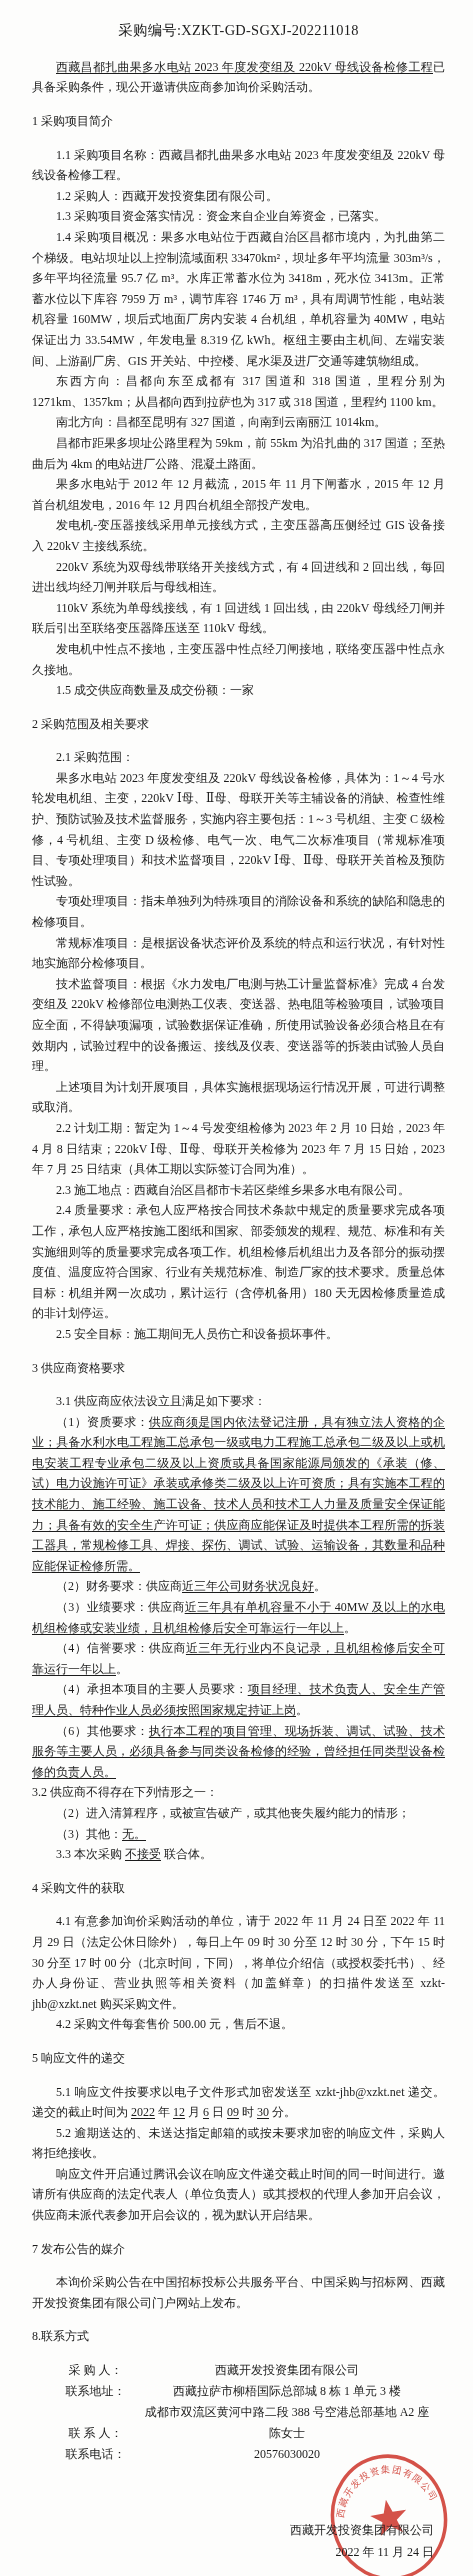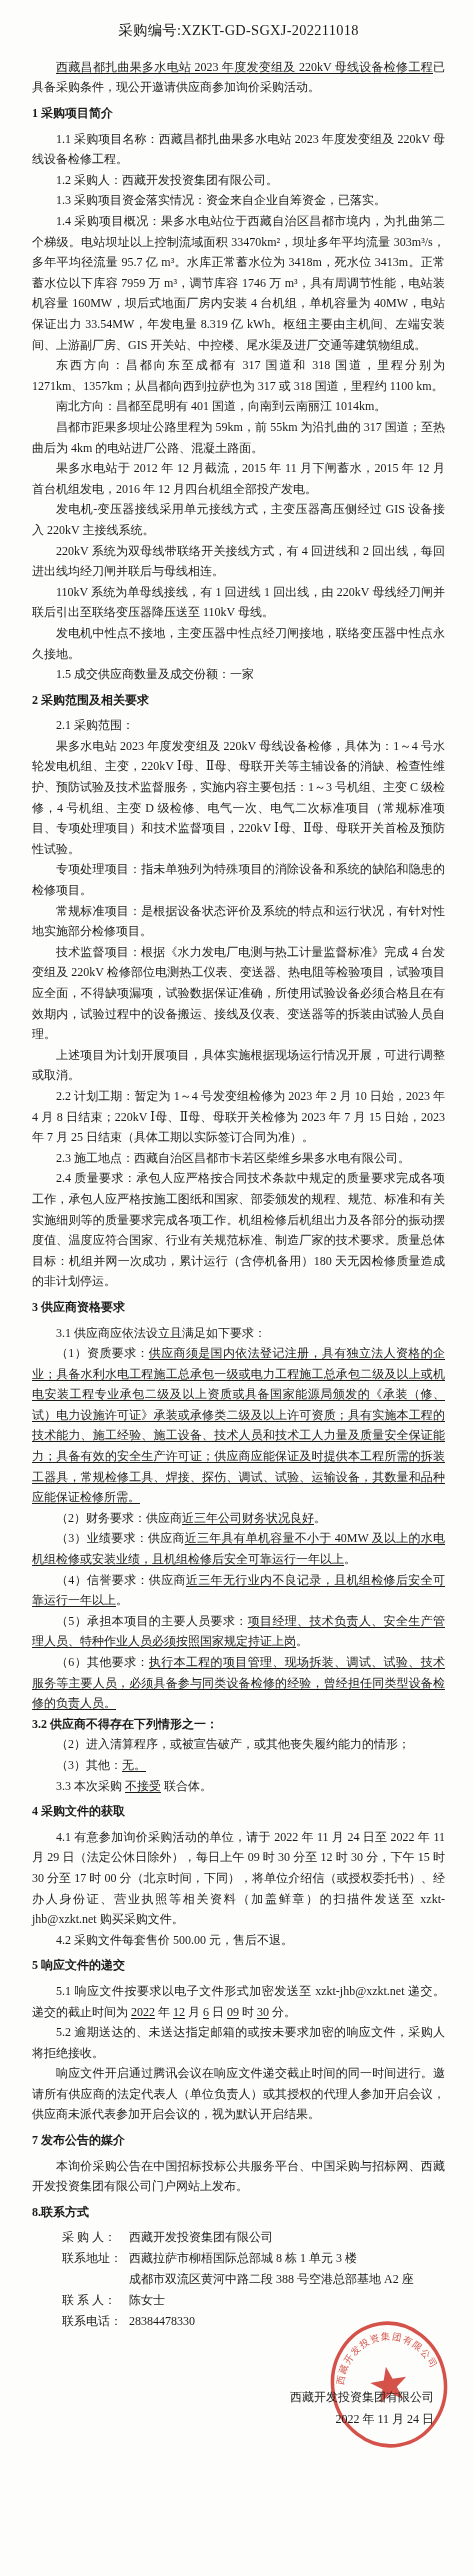--- a/index.html
+++ b/index.html
@@ -21,35 +21,36 @@
     margin:1.4px 0 16.5px 0;
     letter-spacing:0.3px;
   }
   p{
     margin:0;
     font-size:12px;
     line-height:20.6px;
     text-align:justify;
   }
   p.body{ text-indent:2em; }
-  p.flush{ text-indent:0;font-weight:bold; }
+  p.flush{ text-indent:0; }
   p.heading{
-    font-weight:700;
+    font-weight:400;
     text-indent:0;
-    margin:5px 0;
+    margin:13px 0;
   }
   .u{
     text-decoration:underline;
     text-underline-offset:2.1px;
   }
   .contact-row{
     display:flex;
     margin-left:30px;
     font-size:12px;
     line-height:21px;
+    text-align:center;
   }
   .contact-label{
     flex:0 0 67px;
     white-space:pre;
   }
   .contact-value{ flex:1; }
   .signature{
     position:relative;
     margin-top:54px;
     text-align:right;
@@ -88,45 +89,46 @@
   <h1 class="title">采购编号:XZKT-GD-SGXJ-202211018</h1>
 
   <div id="docBody">
       <p class="body"><span class="u">西藏昌都扎曲果多水电站 2023 年度发变组及 220kV 母线设备检修工程</span><span>已具备采购条件，现公开邀请供应商参加询价采购活动。</span></p>
       <p class="heading"><span>1 采购项目简介</span></p>
       <p class="body"><span>1.1 采购项目名称：西藏昌都扎曲果多水电站 2023 年度发变组及 220kV 母线设备检修工程。</span></p>
       <p class="body"><span>1.2 采购人：西藏开发投资集团有限公司。</span></p>
       <p class="body"><span>1.3 采购项目资金落实情况：资金来自企业自筹资金，已落实。</span></p>
       <p class="body"><span>1.4 采购项目概况：果多水电站位于西藏自治区昌都市境内，为扎曲第二个梯级。电站坝址以上控制流域面积 33470km²，坝址多年平均流量 303m³/s，多年平均径流量 95.7 亿 m³。水库正常蓄水位为 3418m，死水位 3413m。正常蓄水位以下库容 7959 万 m³，调节库容 1746 万 m³，具有周调节性能，电站装机容量 160MW，坝后式地面厂房内安装 4 台机组，单机容量为 40MW，电站保证出力 33.54MW，年发电量 8.319 亿 kWh。枢纽主要由主机间、左端安装间、上游副厂房、GIS 开关站、中控楼、尾水渠及进厂交通等建筑物组成。</span></p>
       <p class="body"><span>东西方向：昌都向东至成都有 317 国道和 318 国道，里程分别为 1271km、1357km；从昌都向西到拉萨也为 317 或 318 国道，里程约 1100 km。</span></p>
-      <p class="body"><span>南北方向：昌都至昆明有 401 国道，向南到云南丽江 1014km。</span></p>
+      <p class="body"><span>南北方向：昌都至昆明有 327 国道，向南到云南丽江 1014km。</span></p>
       <p class="body"><span>昌都市距果多坝址公路里程为 59km，前 55km 为沿扎曲的 317 国道；至热曲后为 4km 的电站进厂公路、混凝土路面。</span></p>
       <p class="body"><span>果多水电站于 2012 年 12 月截流，2015 年 11 月下闸蓄水，2015 年 12 月首台机组发电，2016 年 12 月四台机组全部投产发电。</span></p>
       <p class="body"><span>发电机-变压器接线采用单元接线方式，主变压器高压侧经过 GIS 设备接入 220kV 主接线系统。</span></p>
       <p class="body"><span>220kV 系统为双母线带联络开关接线方式，有 4 回进线和 2 回出线，每回进出线均经刀闸并联后与母线相连。</span></p>
       <p class="body"><span>110kV 系统为单母线接线，有 1 回进线 1 回出线，由 220kV 母线经刀闸并联后引出至联络变压器降压送至 110kV 母线。</span></p>
       <p class="body"><span>发电机中性点不接地，主变压器中性点经刀闸接地，联络变压器中性点永久接地。</span></p>
       <p class="body"><span>1.5 成交供应商数量及成交份额：一家</span></p>
       <p class="heading"><span>2 采购范围及相关要求</span></p>
       <p class="body"><span>2.1 采购范围：</span></p>
       <p class="body"><span>果多水电站 2023 年度发变组及 220kV 母线设备检修，具体为：1～4 号水轮发电机组、主变，220kV Ⅰ母、Ⅱ母、母联开关等主辅设备的消缺、检查性维护、预防试验及技术监督服务，实施内容主要包括：1～3 号机组、主变 C 级检修，4 号机组、主变 D 级检修、电气一次、电气二次标准项目（常规标准项目、专项处理项目）和技术监督项目，220kV Ⅰ母、Ⅱ母、母联开关首检及预防性试验。</span></p>
       <p class="body"><span>专项处理项目：指未单独列为特殊项目的消除设备和系统的缺陷和隐患的检修项目。</span></p>
       <p class="body"><span>常规标准项目：是根据设备状态评价及系统的特点和运行状况，有针对性地实施部分检修项目。</span></p>
       <p class="body"><span>技术监督项目：根据《水力发电厂电测与热工计量监督标准》完成 4 台发变组及 220kV 检修部位电测热工仪表、变送器、热电阻等检验项目，试验项目应全面，不得缺项漏项，试验数据保证准确，所使用试验设备必须合格且在有效期内，试验过程中的设备搬运、接线及仪表、变送器等的拆装由试验人员自理。</span></p>
       <p class="body"><span>上述项目为计划开展项目，具体实施根据现场运行情况开展，可进行调整或取消。</span></p>
       <p class="body"><span>2.2 计划工期：暂定为 1～4 号发变组检修为 2023 年 2 月 10 日始，2023 年 4 月 8 日结束；220kV Ⅰ母、Ⅱ母、母联开关检修为 2023 年 7 月 15 日始，2023 年 7 月 25 日结束（具体工期以实际签订合同为准）。</span></p>
       <p class="body"><span>2.3 施工地点：西藏自治区昌都市卡若区柴维乡果多水电有限公司。</span></p>
       <p class="body"><span>2.4 质量要求：承包人应严格按合同技术条款中规定的质量要求完成各项工作，承包人应严格按施工图纸和国家、部委颁发的规程、规范、标准和有关实施细则等的质量要求完成各项工作。机组检修后机组出力及各部分的振动摆度值、温度应符合国家、行业有关规范标准、制造厂家的技术要求。质量总体目标：机组并网一次成功，累计运行（含停机备用）180 天无因检修质量造成的非计划停运。</span></p>
+      <p class="body"><span>2.5 安全目标：施工期间无人员伤亡和设备损坏事件。</span></p>
       <p class="heading"><span>3 供应商资格要求</span></p>
       <p class="body"><span>3.1 供应商应依法设立且满足如下要求：</span></p>
       <p class="body"><span>（1）资质要求：</span><span class="u">供应商须是国内依法登记注册，具有独立法人资格的企业；具备水利水电工程施工总承包一级或电力工程施工总承包二级及以上或机电安装工程专业承包二级及以上资质或具备国家能源局颁发的《承装（修、试）电力设施许可证》承装或承修类二级及以上许可资质；具有实施本工程的技术能力、施工经验、施工设备、技术人员和技术工人力量及质量安全保证能力；具备有效的安全生产许可证；供应商应能保证及时提供本工程所需的拆装工器具，常规检修工具、焊接、探伤、调试、试验、运输设备，其数量和品种应能保证检修所需。</span></p>
       <p class="body"><span>（2）财务要求：供应商</span><span class="u">近三年公司财务状况良好</span><span>。</span></p>
       <p class="body"><span>（3）业绩要求：供应商</span><span class="u">近三年具有单机容量不小于 40MW 及以上的水电机组检修或安装业绩，且机组检修后安全可靠运行一年以上</span><span>。</span></p>
       <p class="body"><span>（4）信誉要求：供应商</span><span class="u">近三年无行业内不良记录，且机组检修后安全可靠运行一年以上</span><span>。</span></p>
-      <p class="body"><span>（5）承担本项目的主要人员要求：</span><span class="u">项目经理、技术负责人、安全生产管理人员、特种作业人员必须按照国家规定持证上岗</span><span>。</span></p>
+      <p class="body"><span>（4）承担本项目的主要人员要求：</span><span class="u">项目经理、技术负责人、安全生产管理人员、特种作业人员必须按照国家规定持证上岗</span><span>。</span></p>
       <p class="body"><span>（6）其他要求：</span><span class="u">执行本工程的项目管理、现场拆装、调试、试验、技术服务等主要人员，必须具备参与同类设备检修的经验，曾经担任同类型设备检修的负责人员。</span></p>
       <p class="flush"><span>3.2 供应商不得存在下列情形之一：</span></p>
       <p class="body"><span>（2）进入清算程序，或被宣告破产，或其他丧失履约能力的情形；</span></p>
       <p class="body"><span>（3）其他：</span><span class="u">无。</span></p>
       <p class="body"><span>3.3 本次采购 </span><span class="u">不接受</span><span> 联合体。</span></p>
       <p class="heading"><span>4 采购文件的获取</span></p>
       <p class="body"><span>4.1 有意参加询价采购活动的单位，请于 2022 年 11 月 24 日至 2022 年 11 月 29 日（法定公休日除外），每日上午 09 时 30 分至 12 时 30 分，下午 15 时 30 分至 17 时 00 分（北京时间，下同），将单位介绍信（或授权委托书）、经办人身份证、营业执照等相关资料（加盖鲜章）的扫描件发送至 xzkt-jhb@xzkt.net 购买采购文件。</span></p>
       <p class="body"><span>4.2 采购文件每套售价 500.00 元，售后不退。</span></p>
       <p class="heading"><span>5 响应文件的递交</span></p>
       <p class="body"><span>5.1 响应文件按要求以电子文件形式加密发送至 xzkt-jhb@xzkt.net 递交。递交的截止时间为 </span><span class="u">2022</span><span> 年 </span><span class="u">12</span><span> 月 </span><span class="u">6</span><span> 日 </span><span class="u">09</span><span> 时 </span><span class="u">30</span><span> 分。</span></p>
@@ -146,21 +148,21 @@
       <div class="contact-row">
         <span class="contact-label"></span>
         <span class="contact-value">成都市双流区黄河中路二段 388 号空港总部基地 A2 座</span>
       </div>
       <div class="contact-row">
         <span class="contact-label">联 系 人：</span>
         <span class="contact-value">陈女士</span>
       </div>
       <div class="contact-row">
         <span class="contact-label">联系电话：</span>
-        <span class="contact-value">28384478330</span>
+        <span class="contact-value">20576030020</span>
       </div>
     </div>
 
   <div class="signature">
     <svg class="seal" viewBox="0 0 200 210" aria-hidden="true">
       <g transform="rotate(-10 100 105)">
         <ellipse class="seal-ring" cx="100" cy="105" rx="88" ry="96"></ellipse>
         <path id="sealArc" d="M 28,138 A 74,84 0 1 1 172,138" fill="none"></path>
         <text class="seal-text">
           <textPath href="#sealArc" startOffset="50%" text-anchor="middle">西藏开发投资集团有限公司</textPath>

